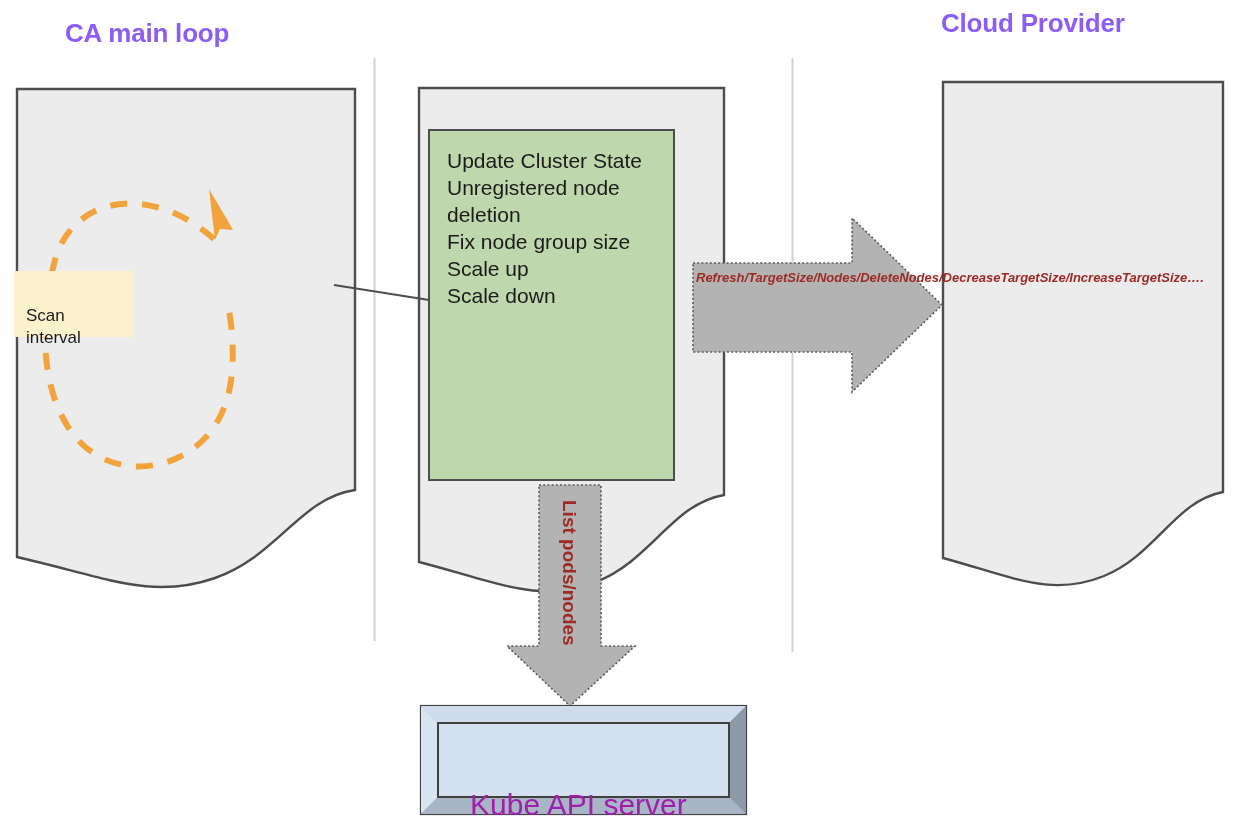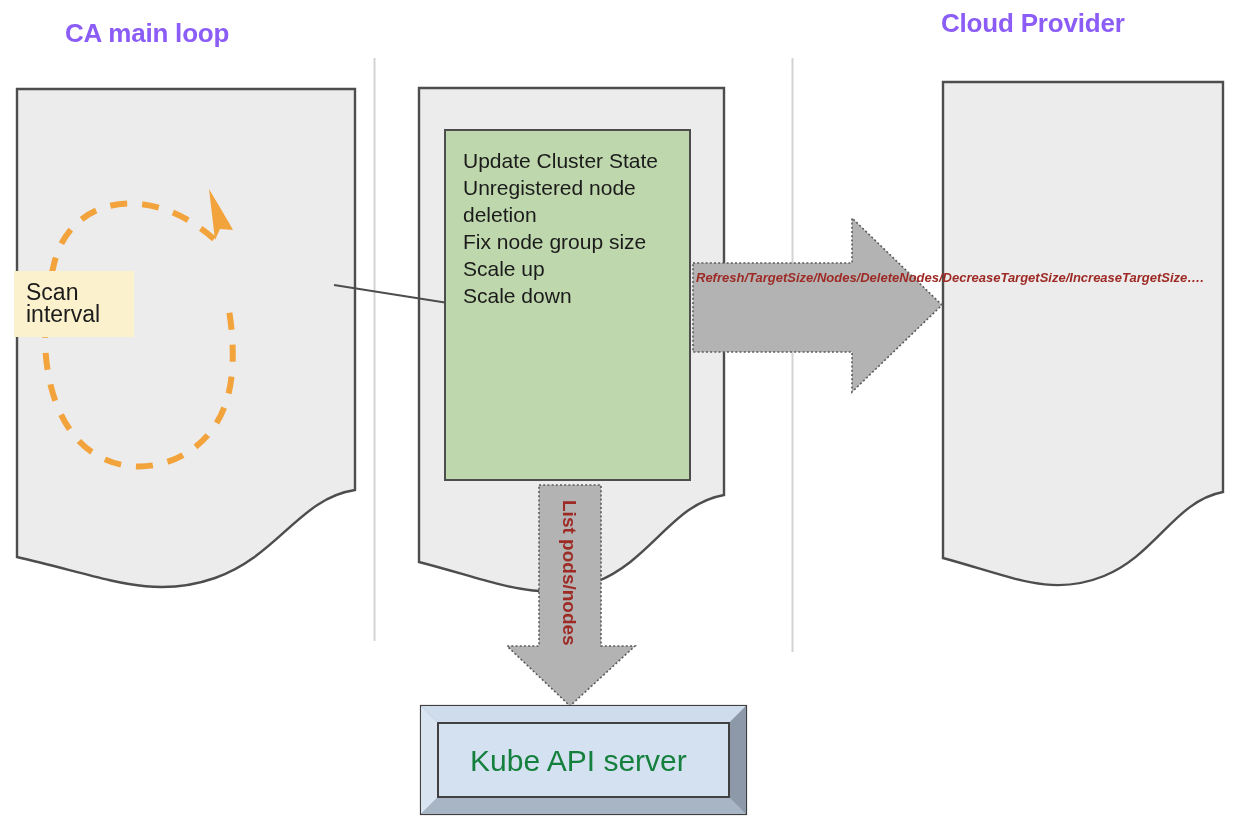--- a/index.html
+++ b/index.html
@@ -8,23 +8,23 @@
   #root{position:absolute;left:0;top:0;width:1240px;height:838px;}
   svg#canvas{position:absolute;left:0;top:0;width:1240px;height:838px;}
 
   .lane-title{position:absolute;font-weight:bold;font-size:26px;color:#8b5cf6;
     white-space:nowrap;letter-spacing:-0.2px;}
 
   .txtbox{position:absolute;box-sizing:border-box;color:#1b1b1b;}
   .greenbox{background:#bed7ac;border:2px solid #4d4d4d;}
   .greenbox .lines{font-size:21px;line-height:27px;white-space:pre-line;}
   .notebox{background:#fbf2cd;}
-  .notebox .lines{font-size:23px;line-height:22px;white-space:pre-line;color:#1b1b1b;}
+  .notebox .lines{font-size:17px;line-height:22px;white-space:pre-line;color:#1b1b1b;margin-top:24px;}
 
-  .kube-label{position:absolute;font-size:30px;color:#15803d;white-space:nowrap;}
+  .kube-label{position:absolute;font-size:30px;color:#a21caf;white-space:nowrap;margin-top:44px;}
 
   .arrow-label{position:absolute;color:#9e2a25;font-weight:bold;text-align:center;}
   #arrow-cloud-label{font-size:13px;line-height:17px;width:200px;}
   #arrow-api-label{font-size:19px;white-space:nowrap;transform-origin:0 0;}
 </style>
 </head>
 <body>
 
 <div id="root">
 
@@ -76,21 +76,21 @@
 
   <div class="lane-title" style="left:65px;top:18px;">CA main loop</div>
   <div class="lane-title" style="left:941px;top:8px;">Cloud Provider</div>
 
   <div class="txtbox notebox" style="left:14px;top:271px;width:120px;height:66px;">
     <div class="lines" style="padding:10px 0 0 12px;">Scan
 interval</div>
   </div>
 
 
-  <div class="txtbox greenbox" style="left:444px;top:129px;width:247px;height:352px;">
+  <div class="txtbox greenbox" style="left:428px;top:129px;width:247px;height:352px;">
     <div class="lines" style="padding:16px 0 0 17px;">Update Cluster State
 Unregistered node
 deletion
 Fix node group size
 Scale up
 Scale down</div>
   </div>
 
   <div id="arrow-cloud-label" class="arrow-label" style="left:696px;top:269px;font-style:italic;">Refresh/TargetSize/Nodes/DeleteNodes/DecreaseTargetSize/IncreaseTargetSize….</div>
 

